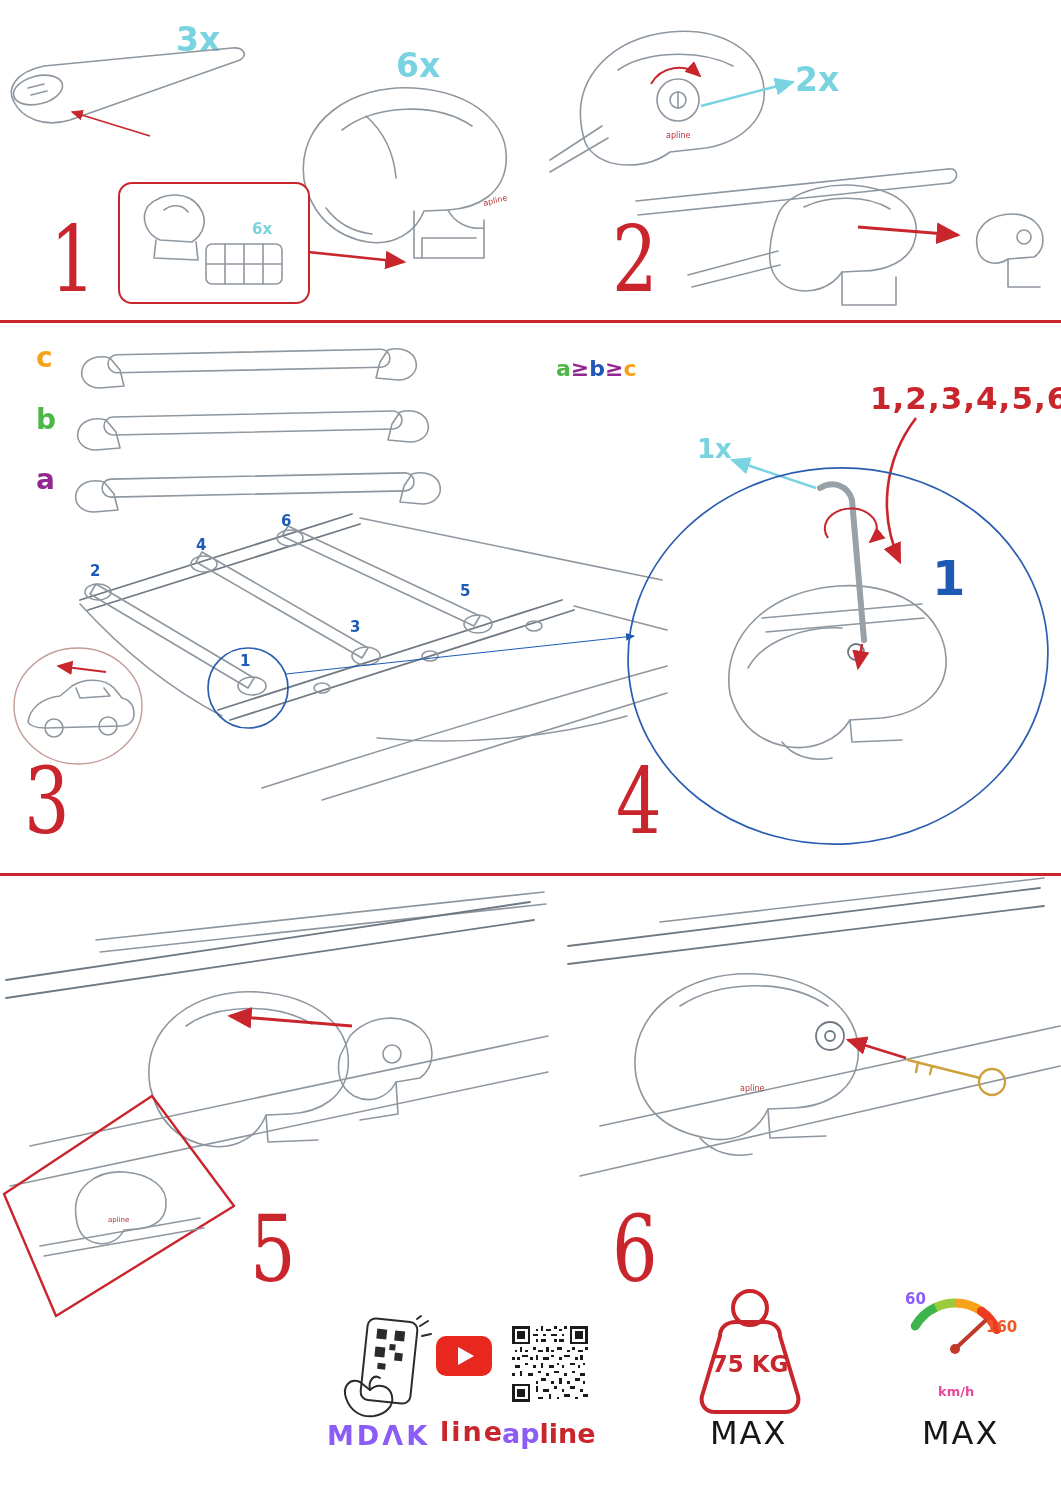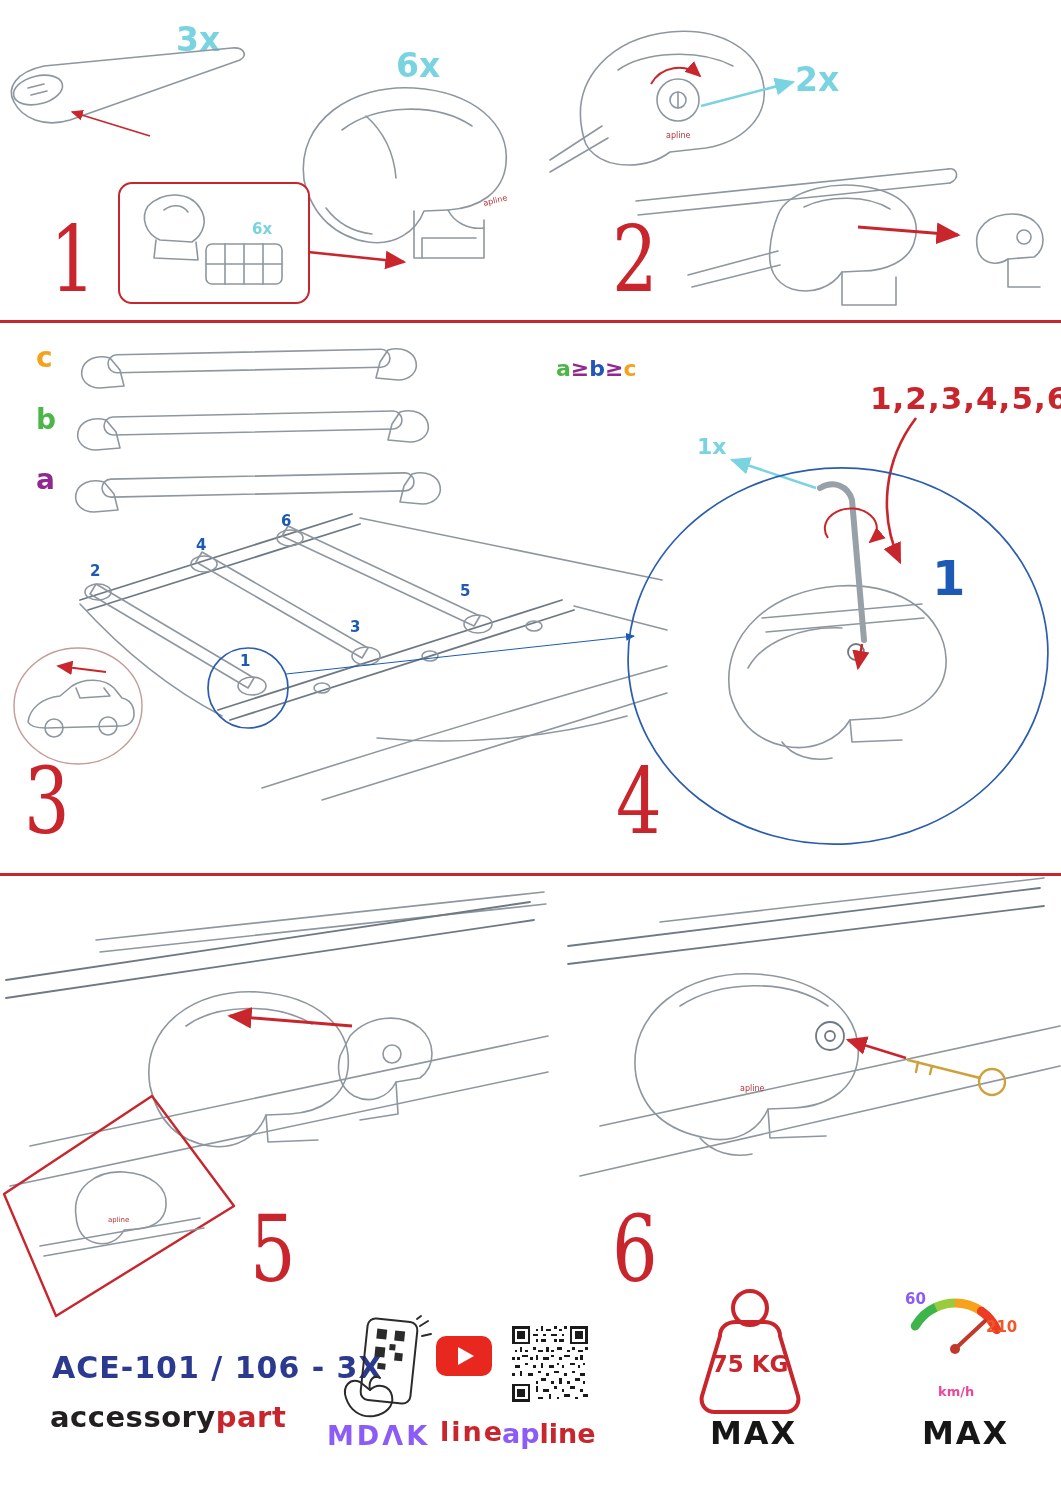--- a/index.html
+++ b/index.html
@@ -22,21 +22,21 @@
 .ordertxt{font-size:22px;font-weight:700}
 .roofnum{color:#1d5ab5;font-size:15px;font-weight:700}
 .seq{color:#c9252c;font-size:31px;font-weight:700;letter-spacing:1px}
 .bignum{color:#1d5ab5;font-size:48px;font-weight:700}
 .divider{position:absolute;left:0;width:1061px;height:3px;background:#c9252c}
 .model{color:#2b3a8f;font-size:30px;font-weight:700;letter-spacing:1px}
 .brand{font-size:29px;font-weight:700;color:#231f20;letter-spacing:.5px}
 .red-t{color:#c9252c}
 .grey-t{color:#8b5cf6}
 .partnertxt{font-size:27px;font-weight:700}
-.max{font-size:32px;font-weight:700;color:#161616;letter-spacing:2px}
+.max{font-size:32px;font-weight:400;color:#161616;letter-spacing:2px}
 .inset{border:2px solid #c9252c;border-radius:14px;background:#fff}
 .speedlabel{font-size:15px;font-weight:700}
 .kmh{font-size:13px;color:#ec4899;font-weight:700}
 </style>
 </head>
 <body>
 
 <div class="page">
 
   <svg width="0" height="0" class="abs" aria-hidden="true">
@@ -185,21 +185,21 @@
     <path class="ln" d="M22,80 C24,66 36,56 54,54 L66,44 C78,36 98,36 108,46 L116,56 C124,58 128,64 128,72 C128,80 122,84 114,84 L40,86 C30,86 24,84 22,80 Z"></path>
     <path class="ln" d="M70,46 L74,56 L104,54 L98,46"></path>
     <circle class="ln" cx="48" cy="86" r="9"></circle>
     <circle class="ln" cx="102" cy="84" r="9"></circle>
     <path class="arrR" style="stroke-width:2" d="M100,30 L52,24"></path>
   </svg>
 
   <span class="abs stepnum" style="left:24px;top:756px">3</span>
 
   <span class="abs seq" style="left:870px;top:380px">1,2,3,4,5,6</span>
-  <span class="abs qty" style="left:697px;top:434px;font-size:22px">1x</span>
+  <span class="abs qty" style="left:697px;top:434px;font-size:26px">1x</span>
 
   <svg class="abs" style="left:726px;top:448px" width="100" height="50">
     <path class="arrC" style="stroke-width:2.5" d="M6,12 L90,40" transform="rotate(180 48 26)"></path>
   </svg>
 
   <svg class="abs" style="left:860px;top:410px" width="80" height="170">
     <path class="arrR" style="stroke-width:2.6" d="M56,8 C24,50 18,104 40,152"></path>
   </svg>
 
   <svg class="abs" style="left:612px;top:442px" width="455" height="425">
@@ -248,22 +248,20 @@
     <path class="ln" d="M228,233 L230,262 L286,260 M160,262 C172,276 192,282 212,278"></path>
     <text x="200" y="215" font-size="8" fill="#b4343a">apline</text>
     <g style="stroke:#cfa13d;fill:none;stroke-width:2.4;stroke-linecap:round">
       <circle cx="452" cy="206" r="13"></circle>
       <path d="M440,202 L368,184 M378,186 L376,196 M392,190 L390,198"></path>
     </g>
     <path class="arrR" style="stroke-width:2.6" d="M366,182 L308,164"></path>
   </svg>
   <span class="abs stepnum" style="left:612px;top:1204px">6</span>
 
-  <span class="abs model" style="left:52px;top:1350px">ACE-101 / 106 - 3X</span>
-  <span class="abs brand" style="left:50px;top:1400px"><span>accessory</span><span class="red-t">part</span></span>
 
   <svg class="abs" style="left:334px;top:1316px" width="96" height="104">
     <g style="fill:none;stroke:#2b2b2b;stroke-width:2;stroke-linecap:round;stroke-linejoin:round">
       <rect x="30" y="4" width="50" height="82" rx="8" transform="rotate(6 55 45)"></rect>
       <path d="M12,82 C8,70 16,62 26,66 L36,74 C44,66 56,70 58,80 C60,90 52,98 40,100 C26,102 16,94 12,82 Z"></path>
       <path d="M36,74 C34,64 40,58 46,62"></path>
       <path d="M86,10 l8,-5 M88,20 l9,-2 M83,3 l4,-3"></path>
     </g>
     <g fill="#2b2b2b" transform="rotate(6 55 45)">
       <rect x="40" y="14" width="10" height="10"></rect>
@@ -323,17 +321,17 @@
     <g style="fill:none;stroke-width:9">
       <path d="M22.2,43 A46,46 0 0 1 42.6,24.3" stroke="#3db54a" stroke-linecap="round"></path>
       <path d="M42.6,24.3 A46,46 0 0 1 62,20" stroke="#9acb3c"></path>
       <path d="M62,20 A46,46 0 0 1 88.4,28.3" stroke="#f7a21a"></path>
       <path d="M88.4,28.3 A46,46 0 0 1 103.7,46.6" stroke="#ee3b24" stroke-linecap="round"></path>
     </g>
     <line x1="62" y1="66" x2="92" y2="38" stroke="#c0392b" stroke-width="4" stroke-linecap="round"></line>
     <circle cx="62" cy="66" r="5" fill="#c0392b"></circle>
   </svg>
   <span class="abs speedlabel" style="left:905px;top:1290px;color:#8b5cf6">60</span>
-  <span class="abs speedlabel" style="left:986px;top:1318px;color:#f0582a">210</span>
+  <span class="abs speedlabel" style="left:986px;top:1318px;color:#f0582a">160</span>
   <span class="abs kmh" style="left:938px;top:1384px">km/h</span>
   <span class="abs max" style="left:922px;top:1414px">MAX</span>
 
 </div>
 
 </body></html>

